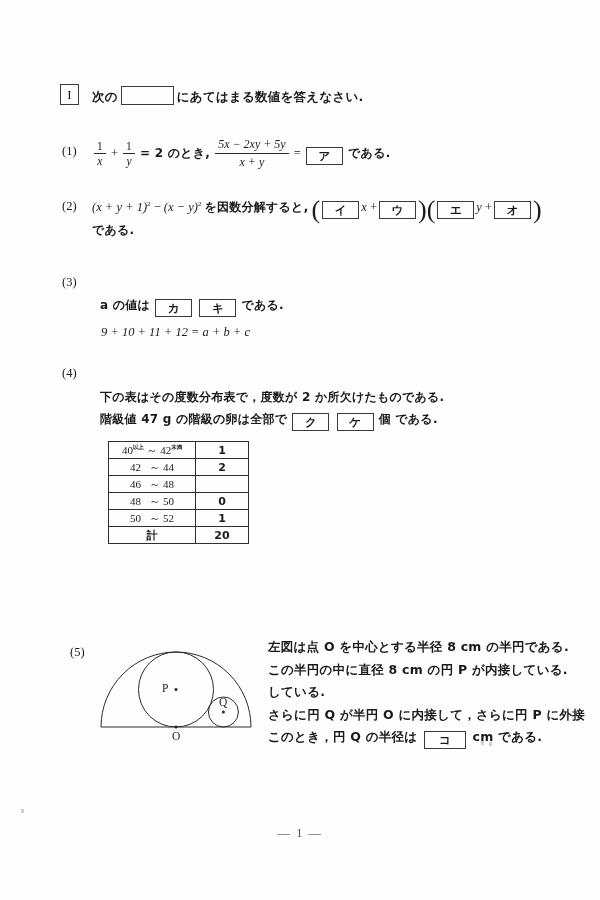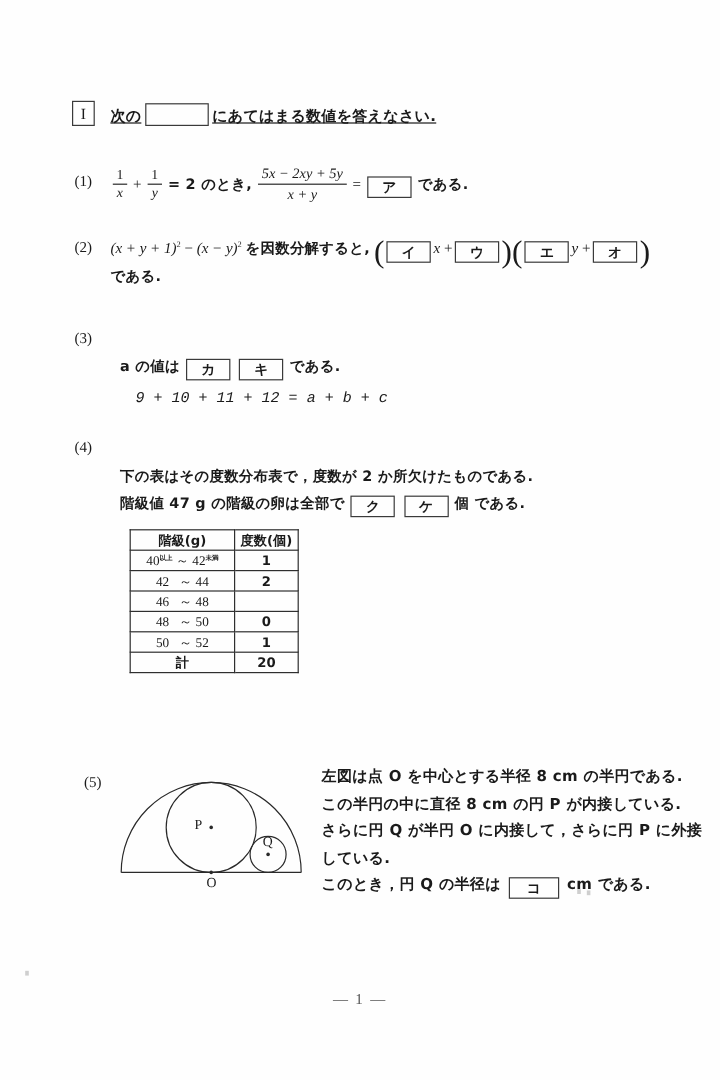--- a/index.html
+++ b/index.html
@@ -38,21 +38,20 @@
     font-size: 13px;
     line-height: 19px;
     text-align: center;
     font-family: "Liberation Serif", serif;
   }
   .lead {
     position: absolute;
     left: 92px; top: 86px;
     font-size: 12.5px;
     white-space: nowrap;
-    text-decoration: underline;
   }
   
   .blankbox {
     display: inline-block;
     width: 51px; height: 17px;
     border: 1px solid #3a3a3a;
     vertical-align: -4px;
     margin: 0 3px;
   }
   
@@ -230,38 +229,34 @@
   </div>
   <div class="qline jp" style="left:92px; top:222px; font-size:12px;">である.</div>
 
   <div class="qlabel" style="left:62px; top:275px;">(3)</div>
   <div class="qline" style="left:100px; top:297px;">
     <span class="jp" style="font-size:12px;">a の値は</span>
     <span class="abox">カ</span>
     <span class="abox">キ</span>
     <span class="jp" style="font-size:12px;">である.</span>
   </div>
-  <div class="qline mi" style="left:113px; top:325px; font-size:12.5px;font-family:Liberation Mono, monospace;">9 + 10 + 11 + 12 = a + b + c</div>
+  <div class="qline mi" style="left:101px; top:325px; font-size:12.5px;">9 + 10 + 11 + 12 = a + b + c</div>
 
   <div class="qlabel" style="left:62px; top:366px;">(4)</div>
   <div class="qline jp" style="left:100px; top:389px; font-size:12px;">下の表はその度数分布表で，度数が 2 か所欠けたものである.</div>
   <div class="qline" style="left:100px; top:411px;">
     <span class="jp" style="font-size:12px;">階級値 47 g の階級の卵は全部で</span>
     <span class="abox">ク</span>
     <span class="abox">ケ</span>
     <span class="jp" style="font-size:12px;">個 である.</span>
   </div>
 
   <table class="freq">
     <tbody id="freq-body">
         <tr>
-          <th class="c1">階級(g)</th>
-          <th class="c2">度数(個)</th>
-        </tr>
-        <tr>
           <td class="c1">
             <span class="rng">40<span class="sup">以上</span>&nbsp;～&nbsp;42<span class="sup">未満</span></span>
           </td>
           <td class="c2">1</td>
         </tr>
         <tr>
           <td class="c1">
             <span class="rng">42&nbsp;&nbsp;&nbsp;～&nbsp;44</span>
           </td>
           <td class="c2">2</td>
@@ -308,22 +303,22 @@
       <circle cx="88" cy="87" r="1.5" fill="#2a2a2a"></circle>
     </svg>
     <span class="fig-label" style="left:74px; top:42px;">P</span>
     <span class="fig-label" style="left:131px; top:56px;">Q</span>
     <span class="fig-label" style="left:84px; top:90px;">O</span>
   </div>
 
   <div class="para5 jp">
     <div>左図は点 O を中心とする半径 8 cm の半円である.</div>
     <div>この半円の中に直径 8 cm の円 P が内接している.</div>
+    <div>している.</div>
     <div>さらに円 Q が半円 O に内接して，さらに円 P に外接</div>
-    <div>している.</div>
     <div>
       <span>このとき，円 Q の半径は</span>
       <span class="abox wide">コ</span>
       <span>cm である.</span>
     </div>
   </div>
 
   <div class="footer">— 1 —</div>
 
 </div>

